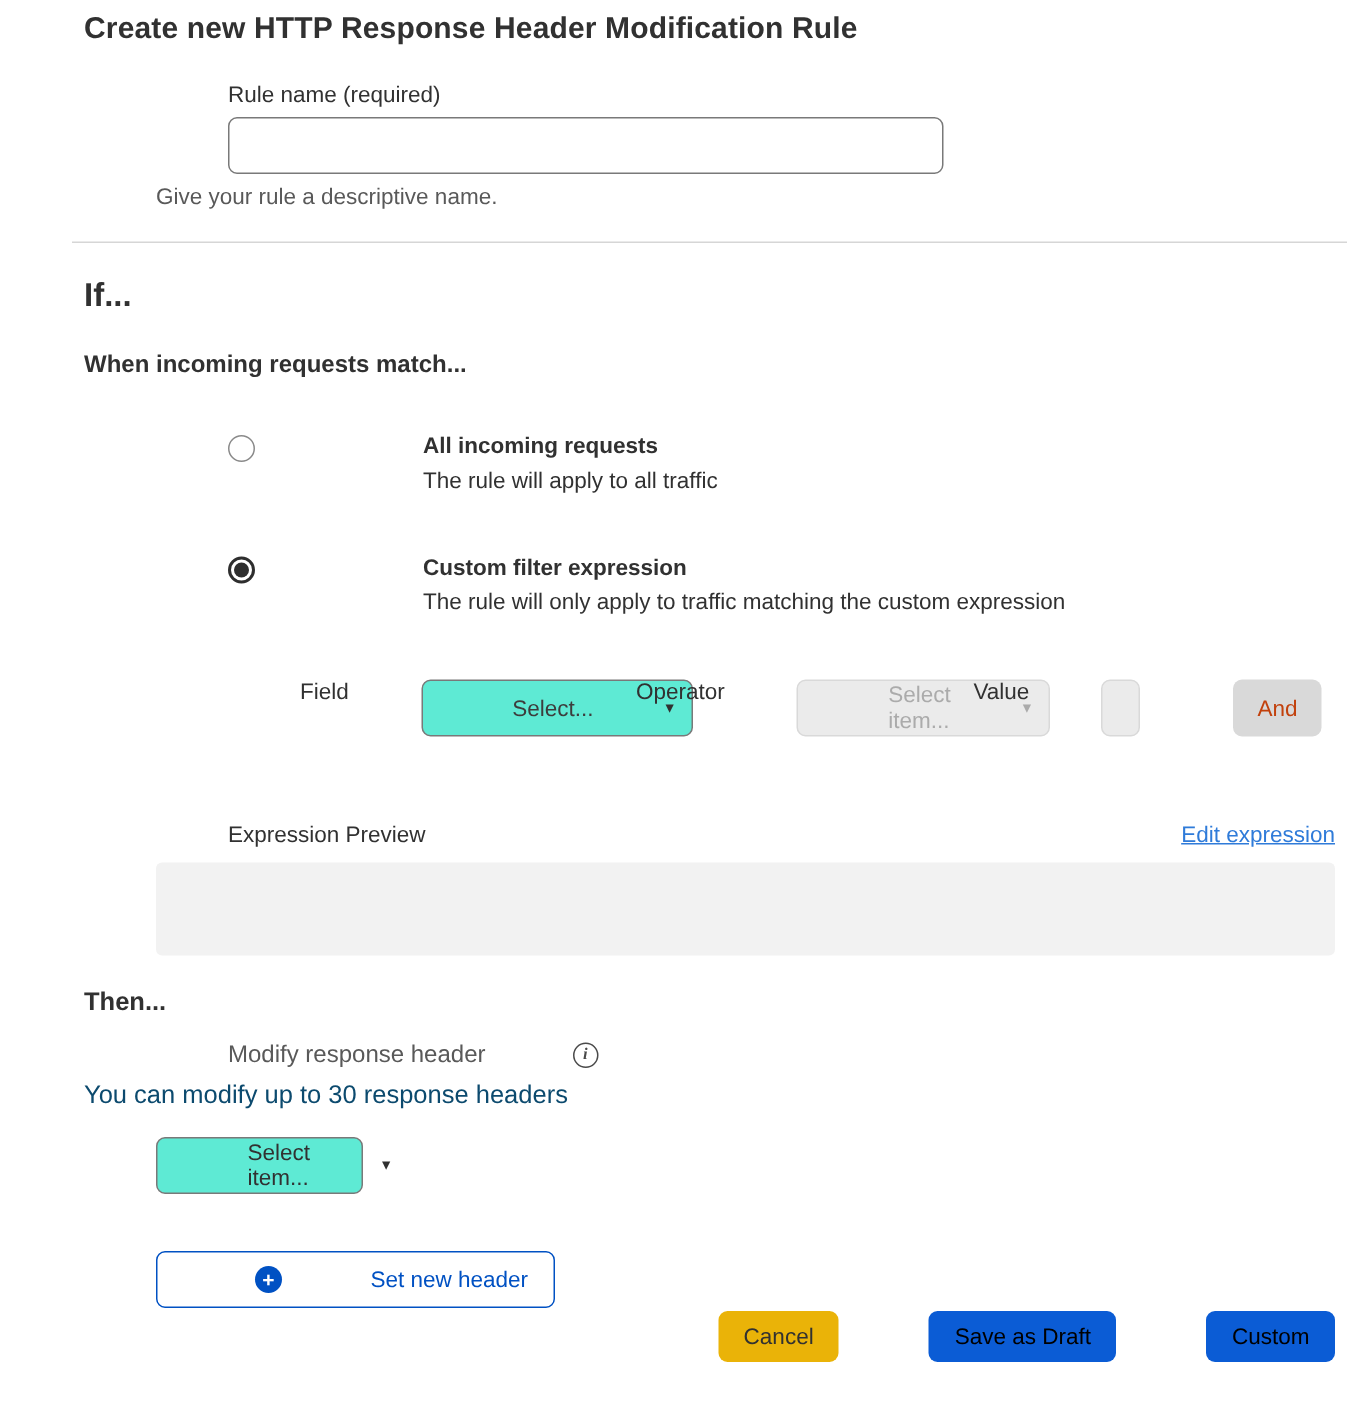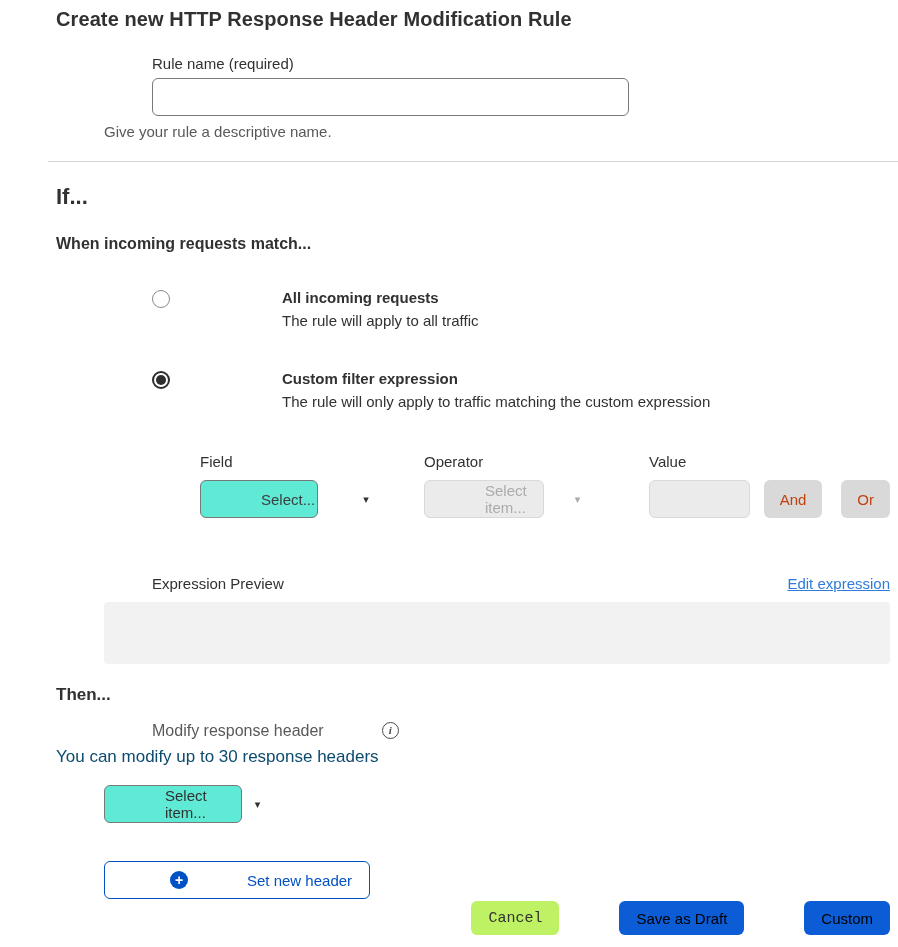--- a/index.html
+++ b/index.html
@@ -33,21 +33,21 @@
     border: 1px solid #8a8a8a; border-radius: 50%; background: #fff; position: relative;
   }
   .radio[aria-checked="true"] { border: 2px solid #2e2e2e; }
   .radio[aria-checked="true"]::after {
     content: ""; position: absolute; inset: 2px; border-radius: 50%; background: #2e2e2e;
   }
   .opt-label { font-size: 15px; font-weight: 700; line-height: 18px; }
   .opt-desc { font-size: 15px; line-height: 18px; margin-top: 5px; }
 
   .builder { display: flex; align-items: flex-end; margin-top: 42px; }
-  .col { display: flex; flex-direction: column; }
+  .col { display: flex; flex-direction: row; }
   .col > label { font-size: 15px; line-height: 18px; margin-bottom: 9px; }
   .col-field { width: 166px; margin-right: 10px; }
   .col-operator { width: 168px; margin-right: 9px; }
   .col-value { width: 396px; margin-right: 14px; }
   .select {
     height: 38px; border: 1px solid #797979; border-radius: 6px; background: #5eead4;
     display: flex; align-items: center; justify-content: space-between;
     padding: 0 12px; font-size: 15px; color: #3d3d3d; cursor: pointer;
   }
   .select .caret { font-size: 11px; color: #313131; line-height: 1; }
@@ -85,21 +85,21 @@
     color: #0051c3; font: inherit; font-size: 15px; cursor: pointer;
   }
   .plus-icon {
     width: 18px; height: 18px; background: #0051c3; color: #fff; border-radius: 50%;
     display: inline-flex; align-items: center; justify-content: center;
     font-size: 14px; font-weight: 700; line-height: 1; padding-bottom: 1px;
   }
 
   .footer { display: flex; justify-content: flex-end; align-items: center; gap: 12px; margin-top: 2px; }
   .btn { height: 34px; padding: 0 17px; border: none; border-radius: 6px; font: inherit; font-size: 15px; cursor: pointer; }
-  .btn.gray { background: #bef264; color: #313131; font-family: Liberation Mono, monospace; }
+  .btn.gray { background: #eab308; color: #313131; }
   .btn.blue { background: #0b5cd5; color: #000000; }
 </style>
 </head>
 <body>
 
 <main class="page">
 
   <h1 class="title">Create new HTTP Response Header Modification Rule</h1>
 
   <section>

